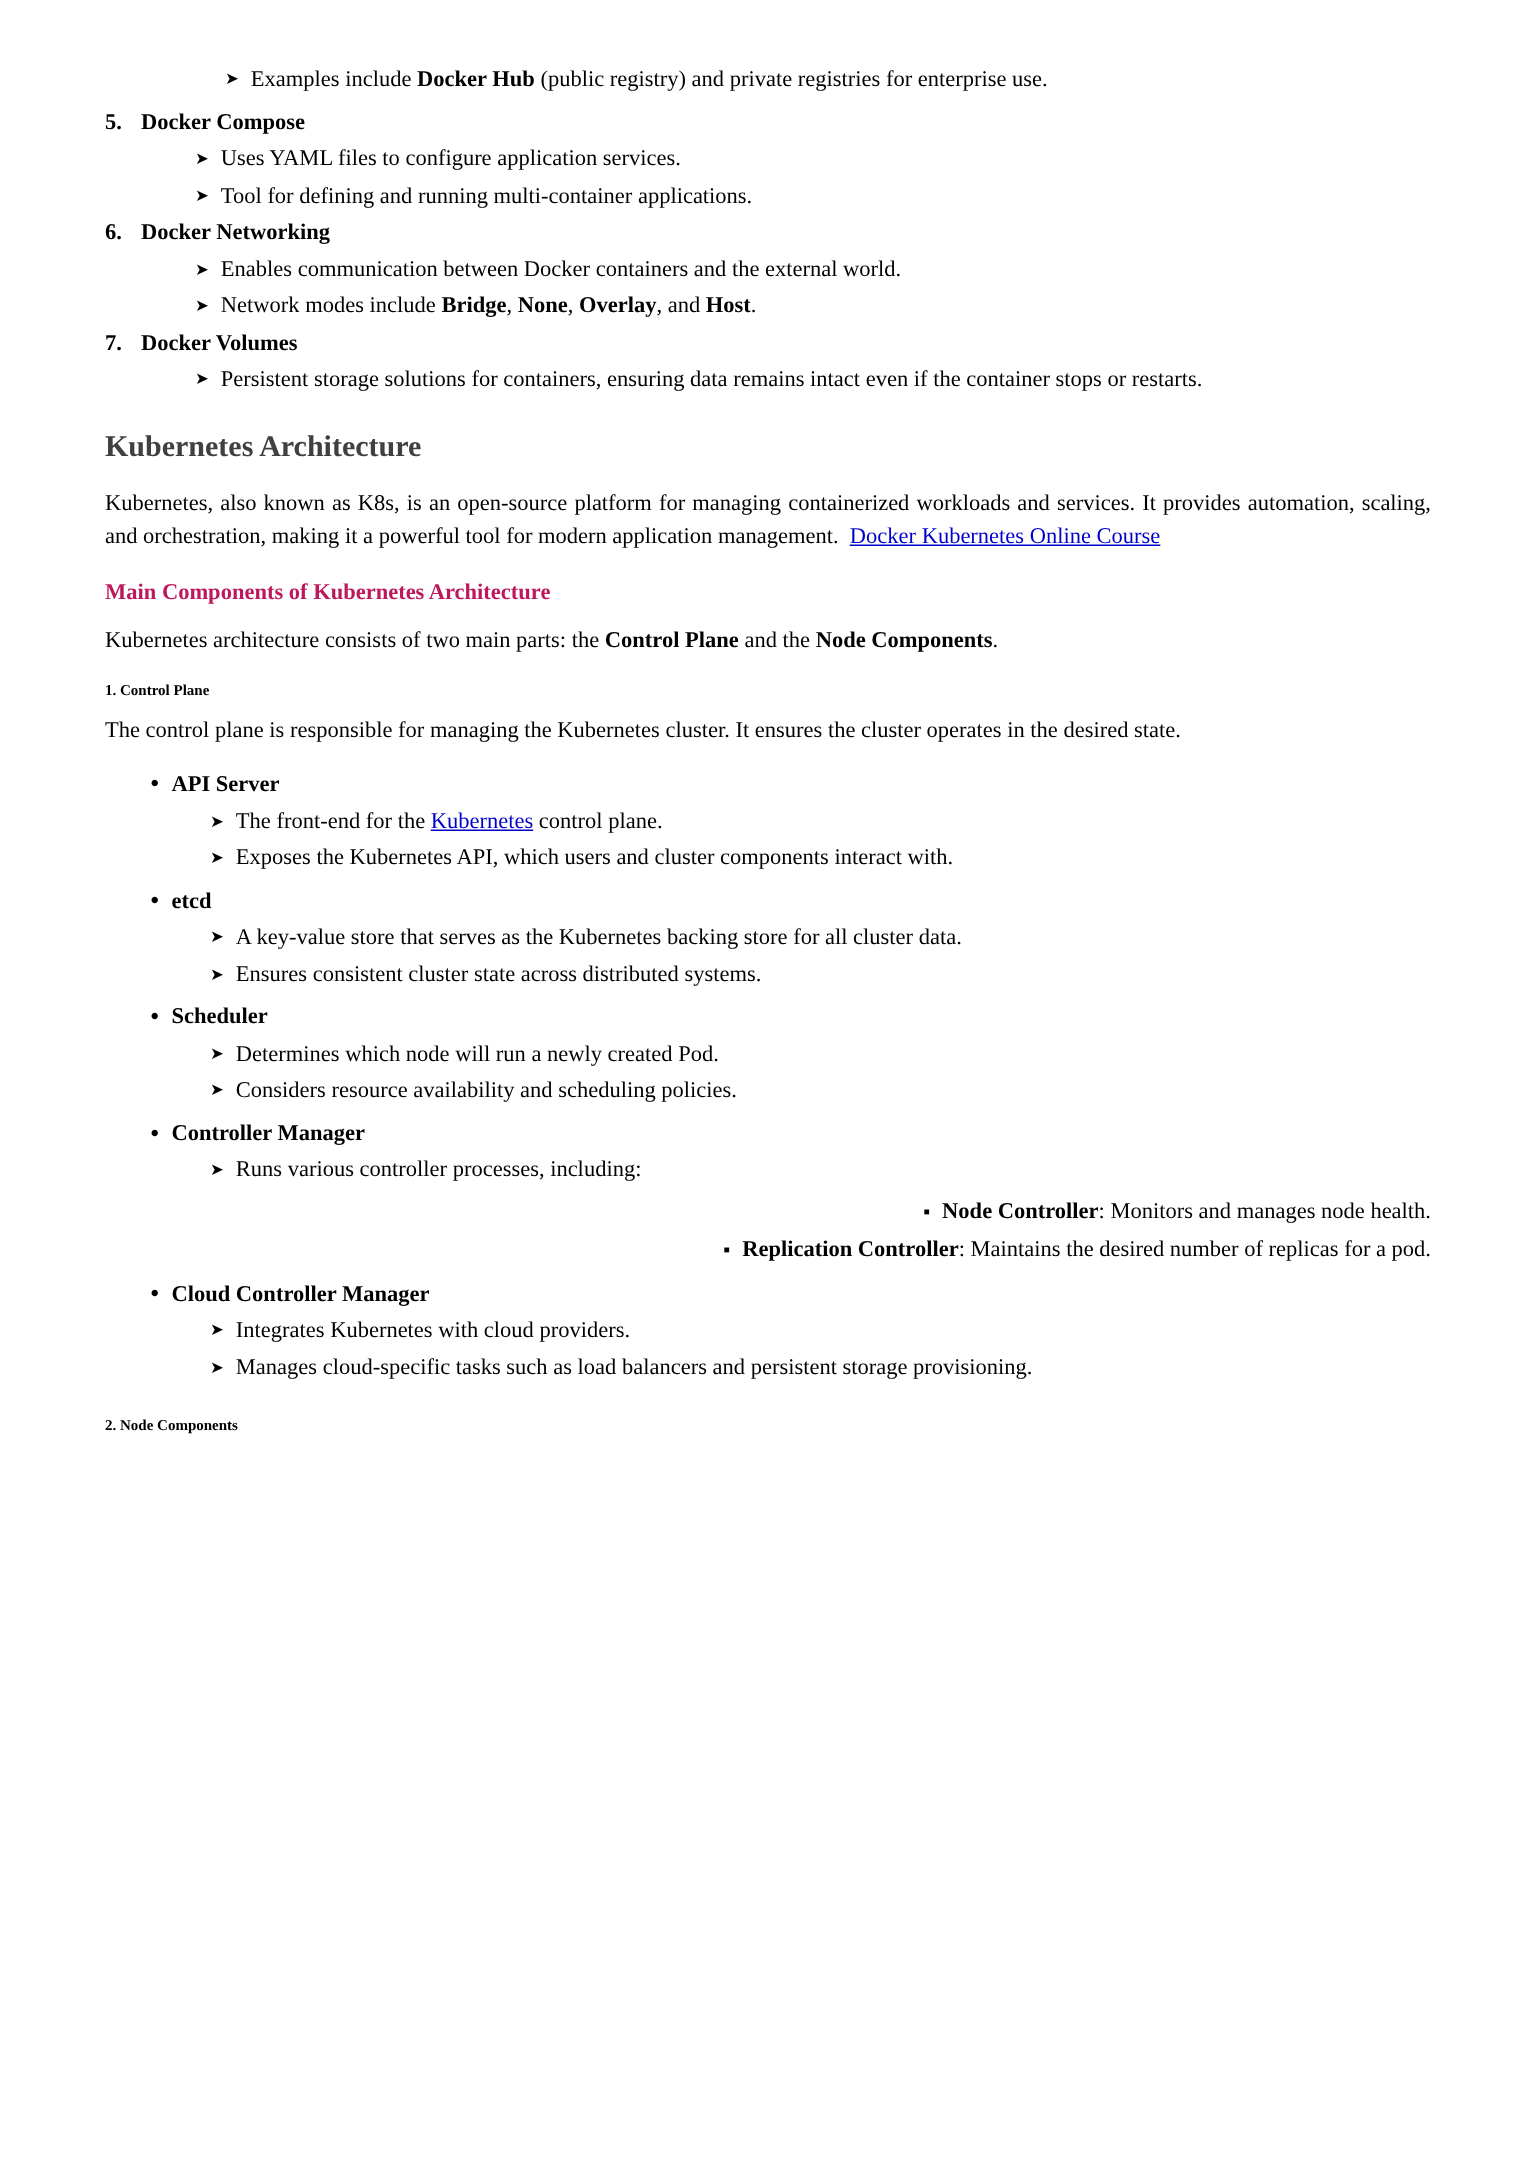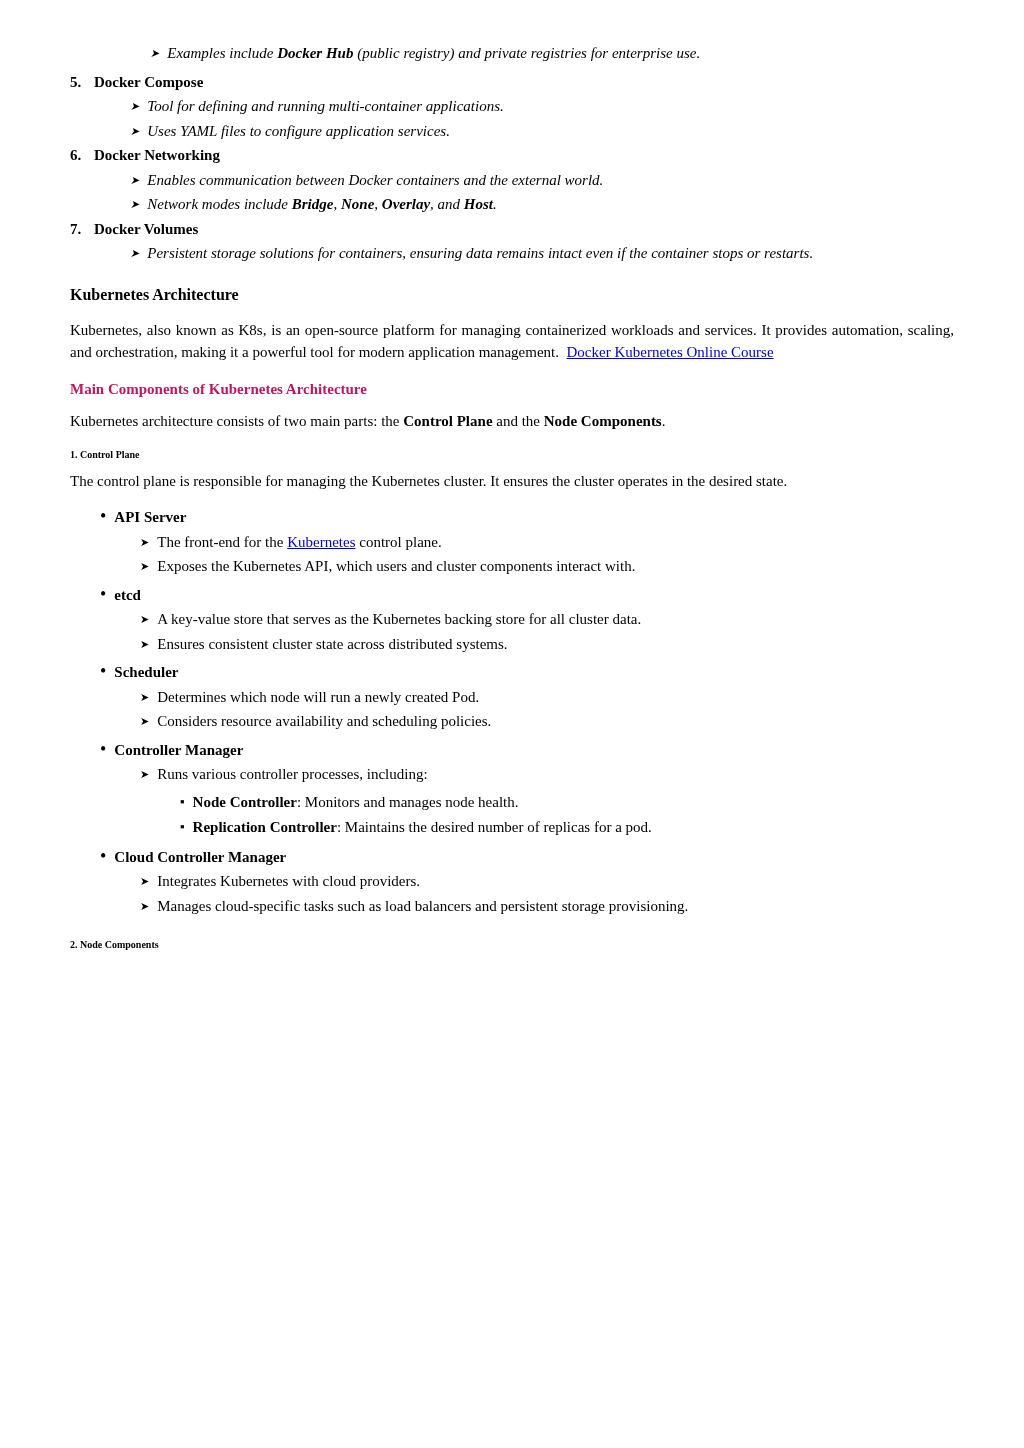--- a/index.html
+++ b/index.html
@@ -17,22 +17,22 @@
       line-height: 1.5;
       max-width: 1024px;
       margin: 0 auto;
     }
 
     .section {
       margin-bottom: 18px;
     }
 
     .red-heading {
-      color: #000000;
-      font-size: 16px;
+      color: #404040;
+      font-size: 20px;
       font-weight: bold;
       margin-bottom: 12px;
       margin-top: 10px;
     }
 
     .green-subheading {
       color: #be185d;
       font-size: 15px;
       font-weight: bold;
       margin-bottom: 10px;
@@ -87,21 +87,20 @@
       list-style: none;
       padding-left: 40px;
       margin-top: 2px;
     }
 
     ul.arrow-list > li {
       display: flex;
       gap: 8px;
       margin-bottom: 2px;
       text-align: justify;
-      font-style: italic;
     }
 
     ul.arrow-list > li::before {
       content: "➤";
       color: #000;
       font-size: 11px;
       margin-top: 3px;
       flex-shrink: 0;
     }
 
@@ -158,20 +157,21 @@
       list-style: none;
       padding-left: 40px;
       margin-top: 3px;
     }
 
     ul.square-list > li {
       display: flex;
       gap: 8px;
       margin-bottom: 3px;
       text-align: justify;
+      justify-content: flex-end;
     }
 
     ul.square-list > li::before {
       content: "▪";
       font-size: 13px;
       flex-shrink: 0;
       margin-top: 1px;
     }
   </style>
 </head>
@@ -188,24 +188,24 @@
 <div style="margin-bottom: 18px;">
   <ol class="main-list">
 
     <li style="margin-bottom: 2px;">
       <div class="numbered-item">
         <span class="num">5.</span>
         <span class="label">Docker Compose</span>
       </div>
       <ul class="arrow-list" style="padding-left: 60px;">
         <li>
+            <span>Uses YAML files to configure application services.</span>
+          </li>
+        <li>
             <span>Tool for defining and running multi-container applications.</span>
-          </li>
-        <li>
-            <span>Uses YAML files to configure application services.</span>
           </li>
       </ul>
     </li>
 
     <li style="margin-bottom: 2px;">
       <div class="numbered-item">
         <span class="num">6.</span>
         <span class="label">Docker Networking</span>
       </div>
       <ul class="arrow-list" style="padding-left: 60px;">

